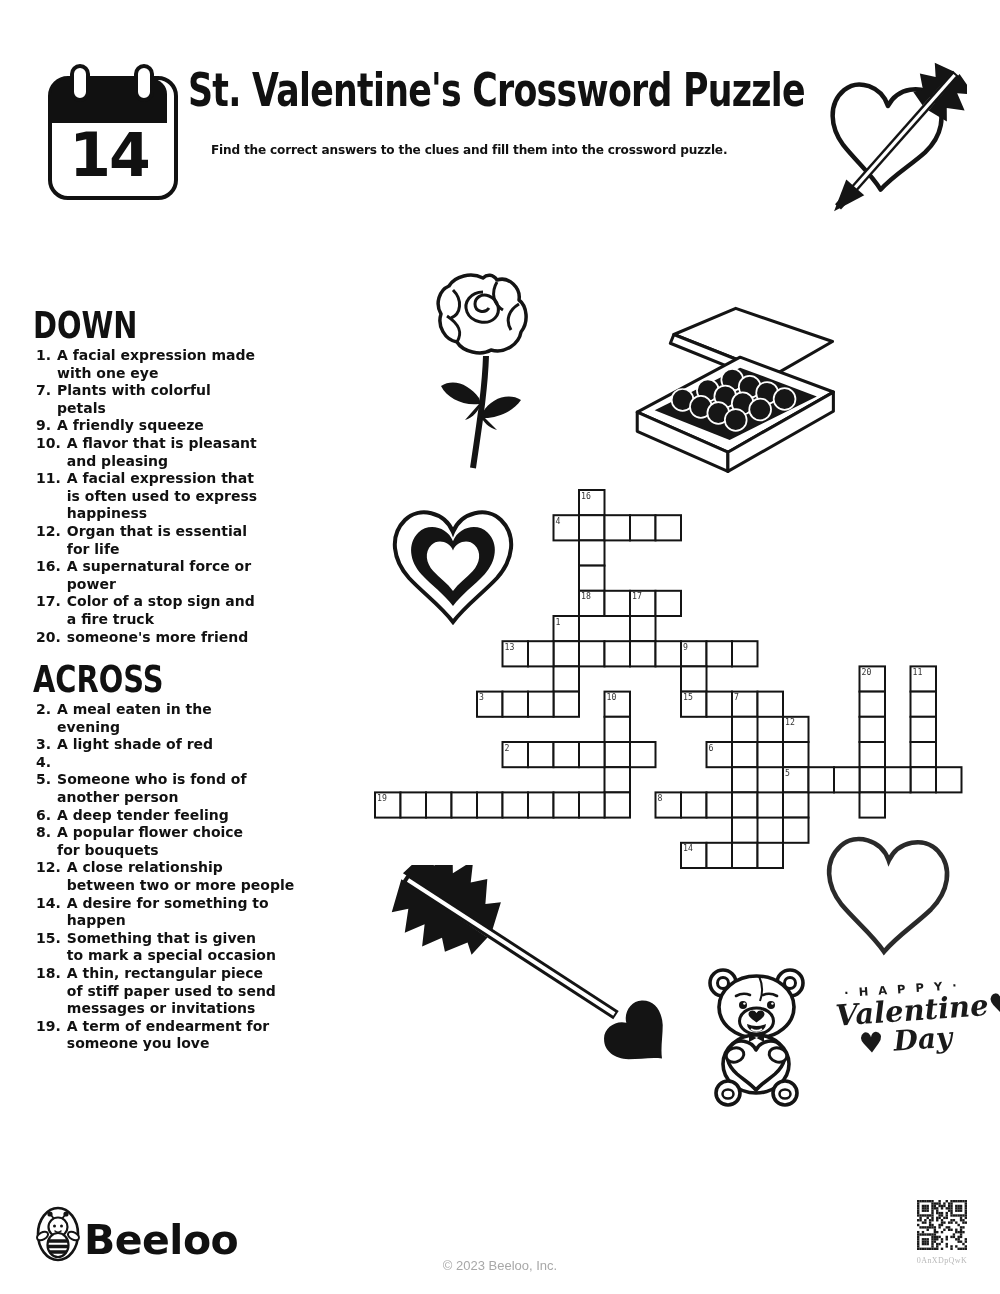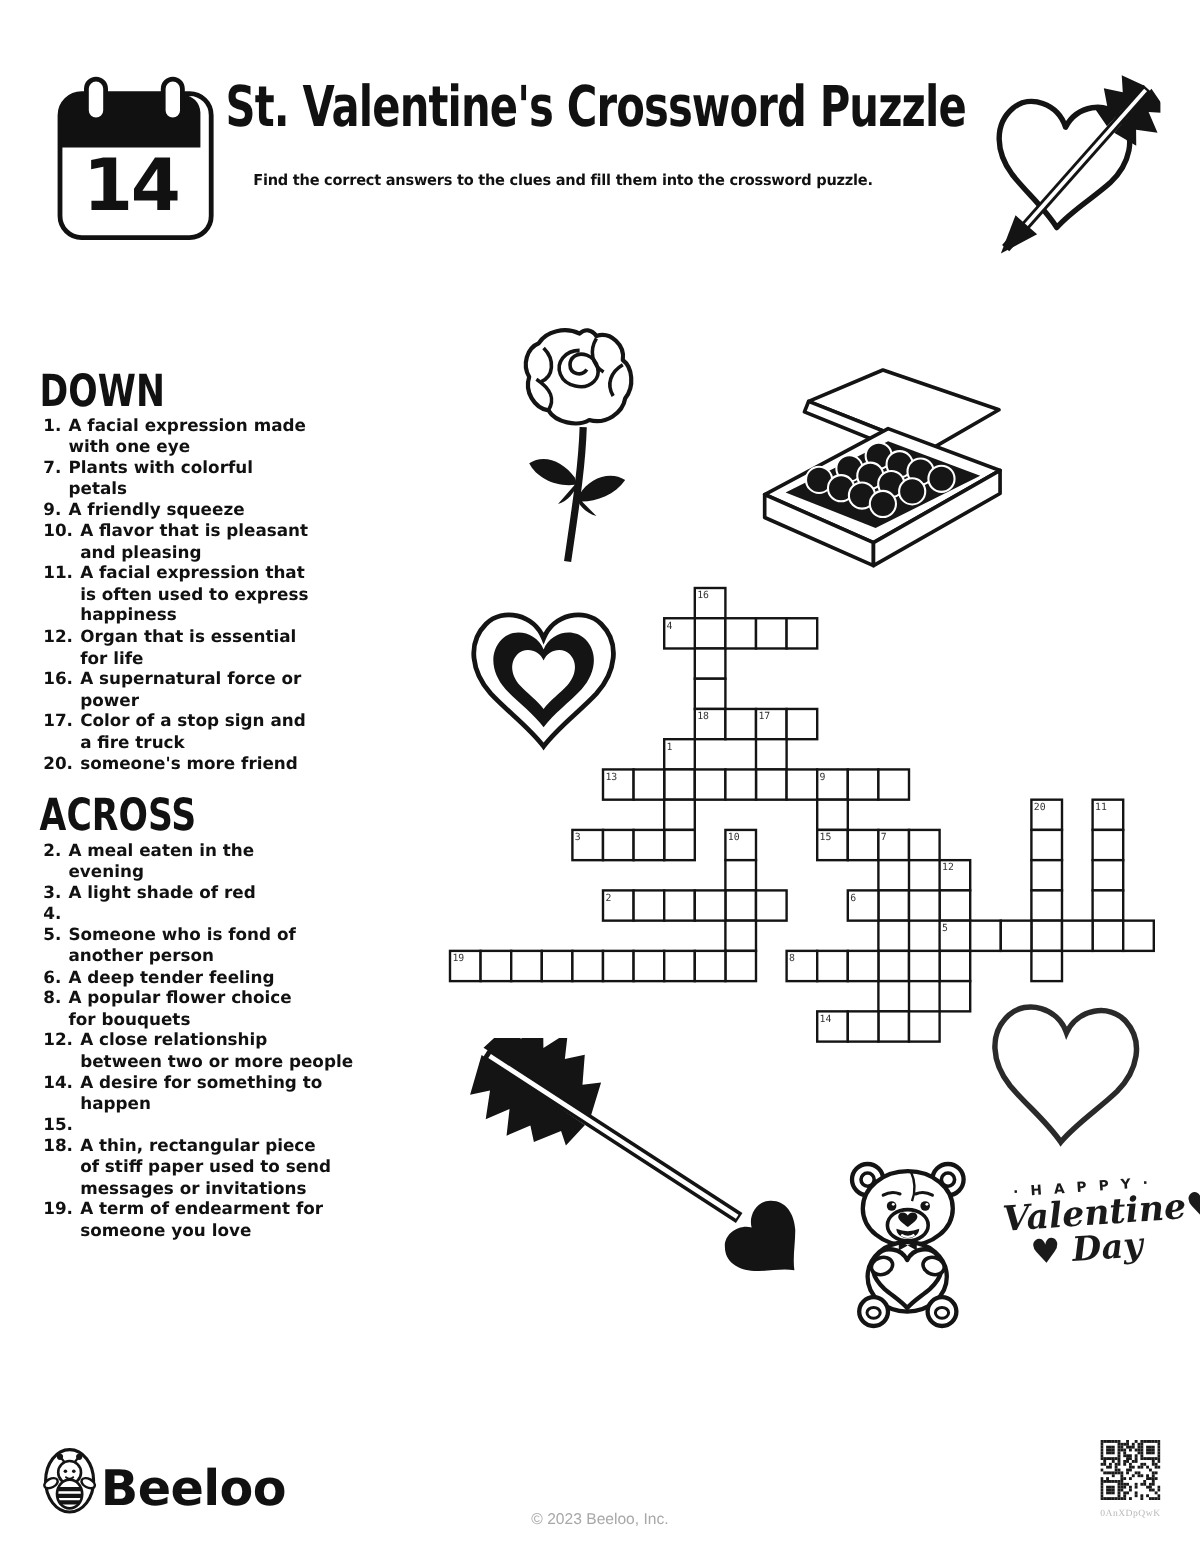--- a/index.html
+++ b/index.html
@@ -240,20 +240,21 @@
     <div class="clue">
       <span class="clue-num">12.</span>
       <span class="clue-text">A close relationship<br>between two or more people</span>
     </div>
     <div class="clue">
       <span class="clue-num">14.</span>
       <span class="clue-text">A desire for something to<br>happen</span>
     </div>
     <div class="clue">
       <span class="clue-num">15.</span>
+      <span class="clue-text">Something that is given<br>to mark a special occasion</span>
     </div>
     <div class="clue">
       <span class="clue-num">18.</span>
       <span class="clue-text">A thin, rectangular piece<br>of stiff paper used to send<br>messages or invitations</span>
     </div>
     <div class="clue">
       <span class="clue-num">19.</span>
       <span class="clue-text">A term of endearment for<br>someone you love</span>
     </div>
   </div>

